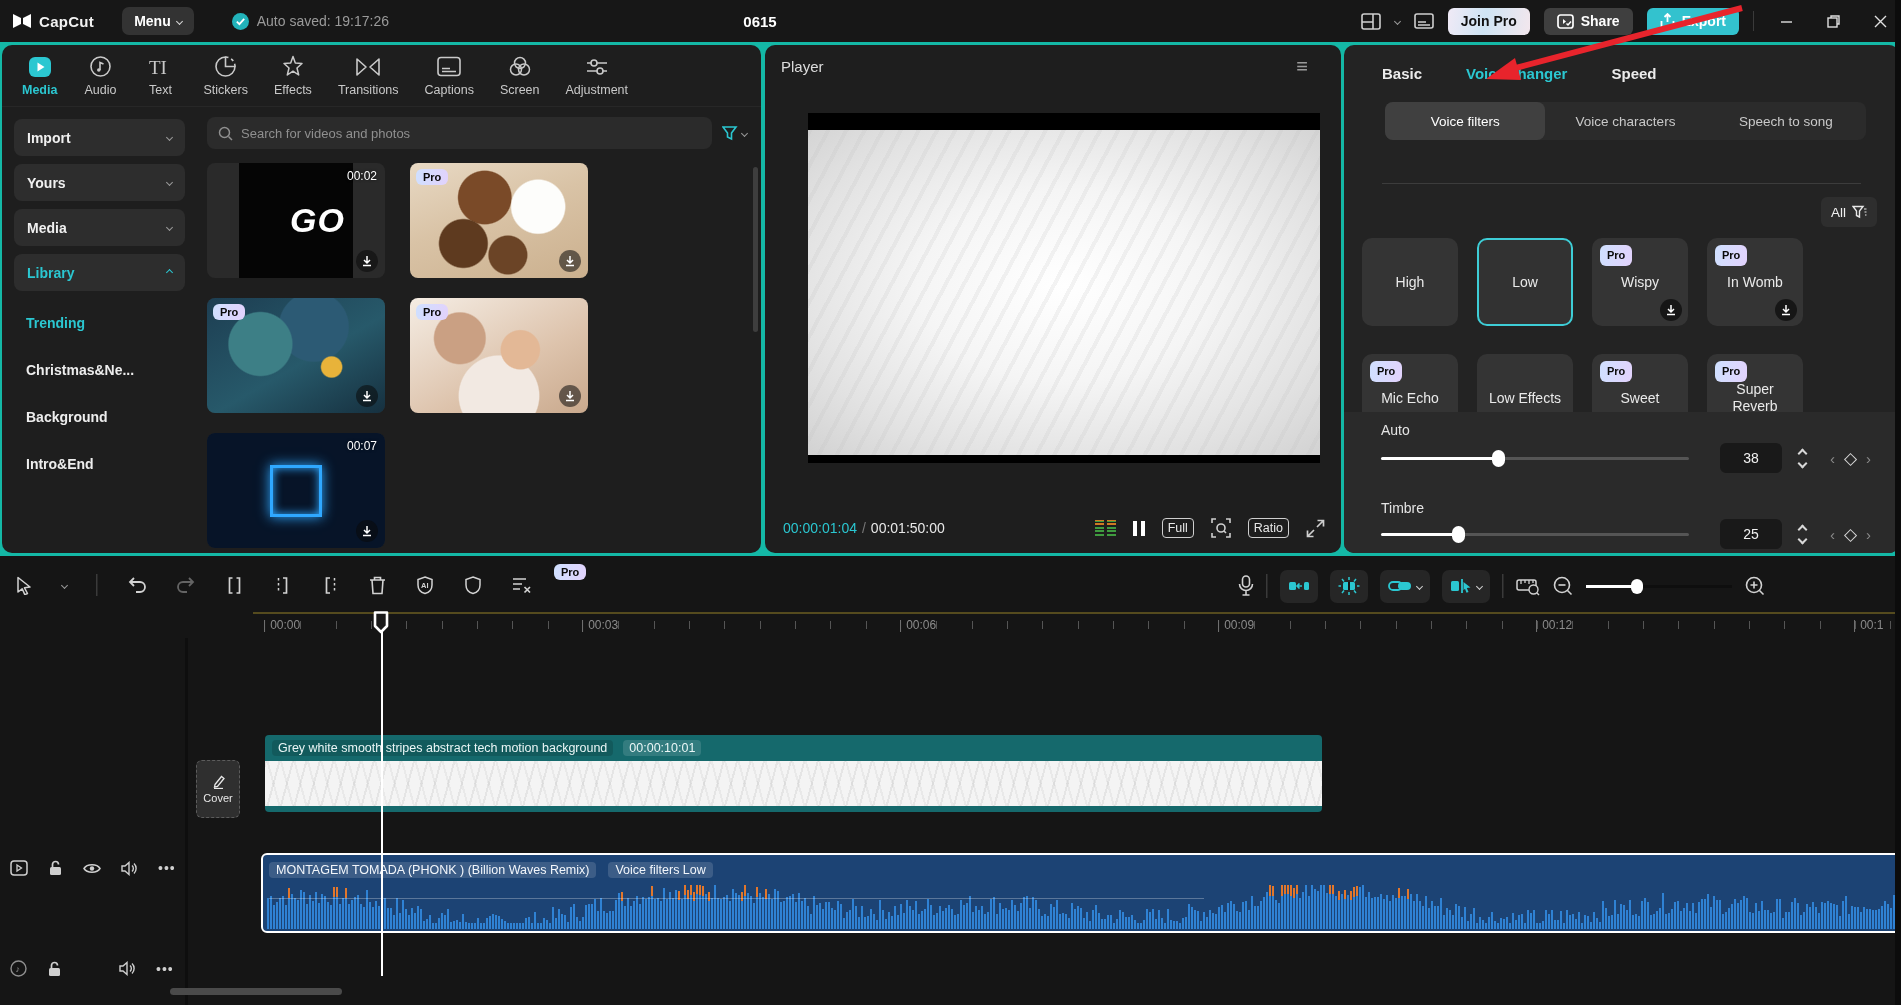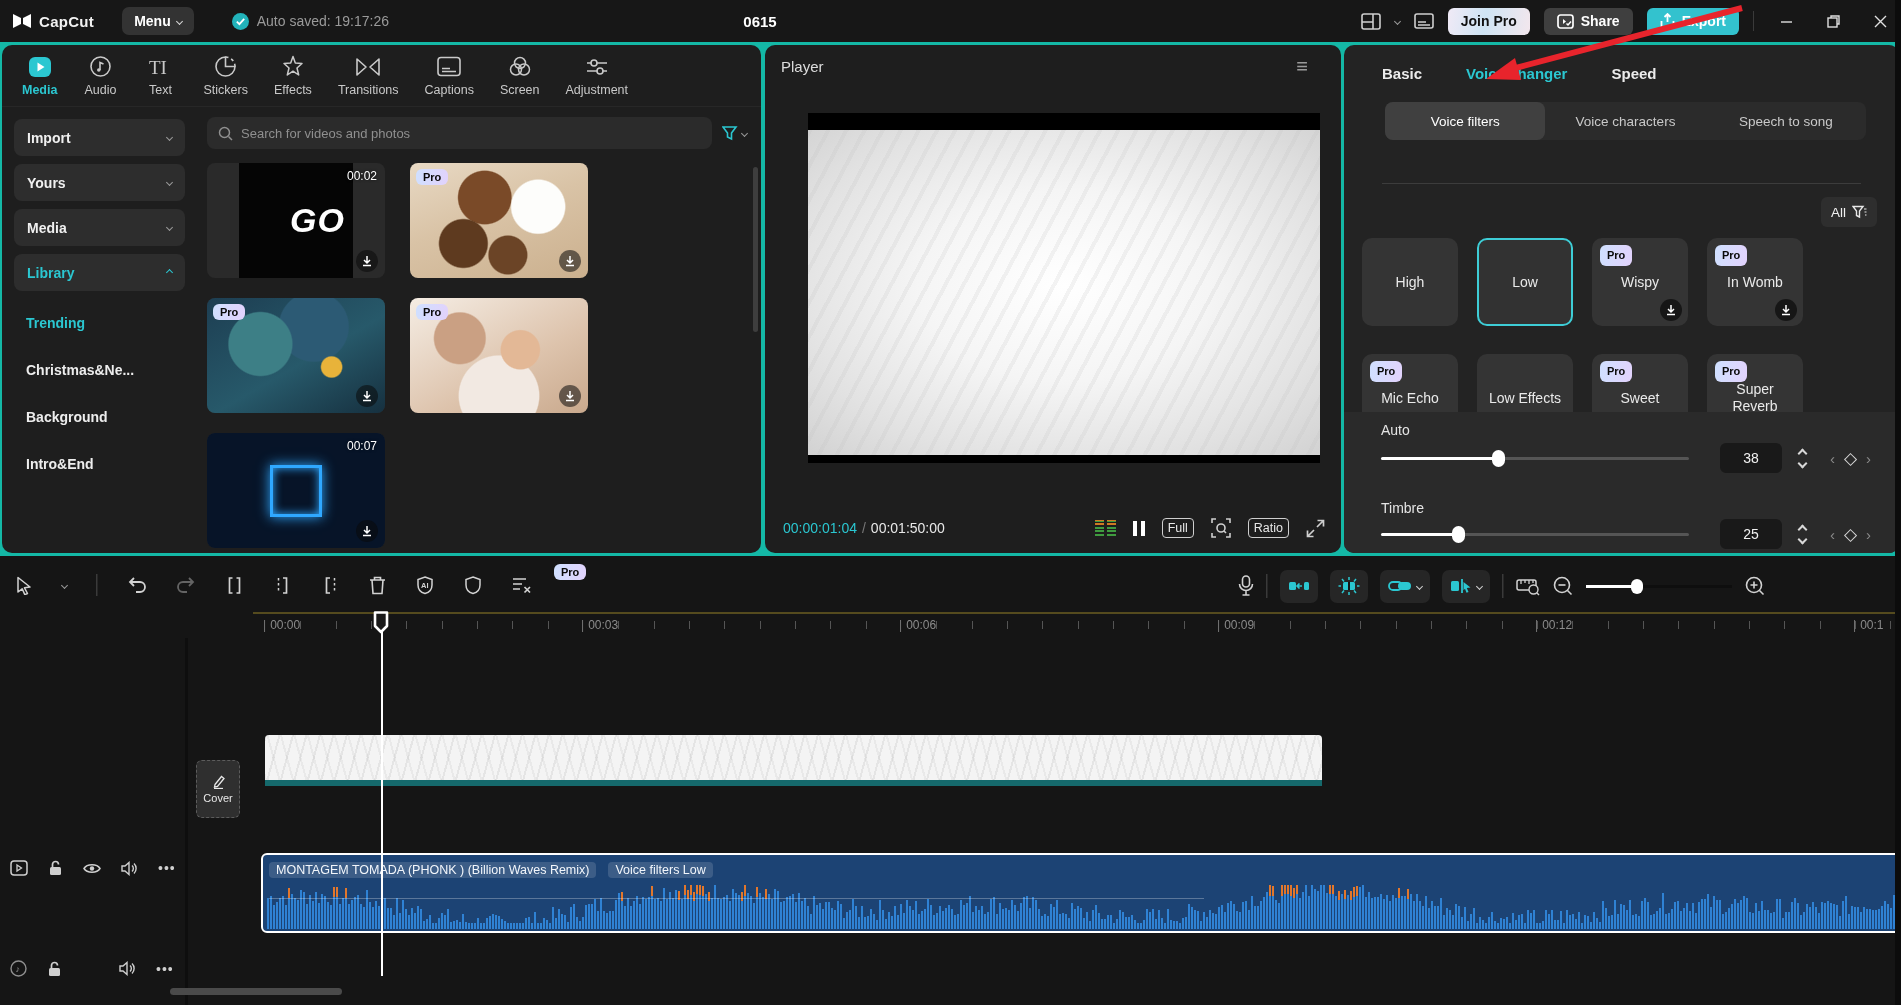--- a/index.html
+++ b/index.html
@@ -825,20 +825,24 @@
       <span>
           <svg width="13" height="14" viewBox="0 0 13 14">
             <path d="M3 9.5 L9.5 1.5 L12 3.5 L5.5 11.5 L2.5 12.2 Z" fill="none" stroke="#e8e8e8" stroke-width="1.3"></path>
             <path d="M2 13.5 H11" stroke="#e8e8e8" stroke-width="1.3"></path>
           </svg>
         </span>
       <span>Cover</span>
     </div>
 
     <div class="video-clip">
+      <div class="vc-head">
+        <span class="vc-title">Grey white smooth stripes abstract tech motion background</span>
+        <span class="vc-dur">00:00:10:01</span>
+      </div>
       <div class="vc-film"></div>
       <div class="vc-foot"></div>
     </div>
 
     <div class="audio-clip">
       <div class="ac-head">
         <span class="ac-chip">MONTAGEM TOMADA (PHONK ) (Billion Waves Remix)</span>
         <span class="ac-chip">Voice filters Low</span>
       </div>
       <div class="ac-wave" id="ac-wave">

